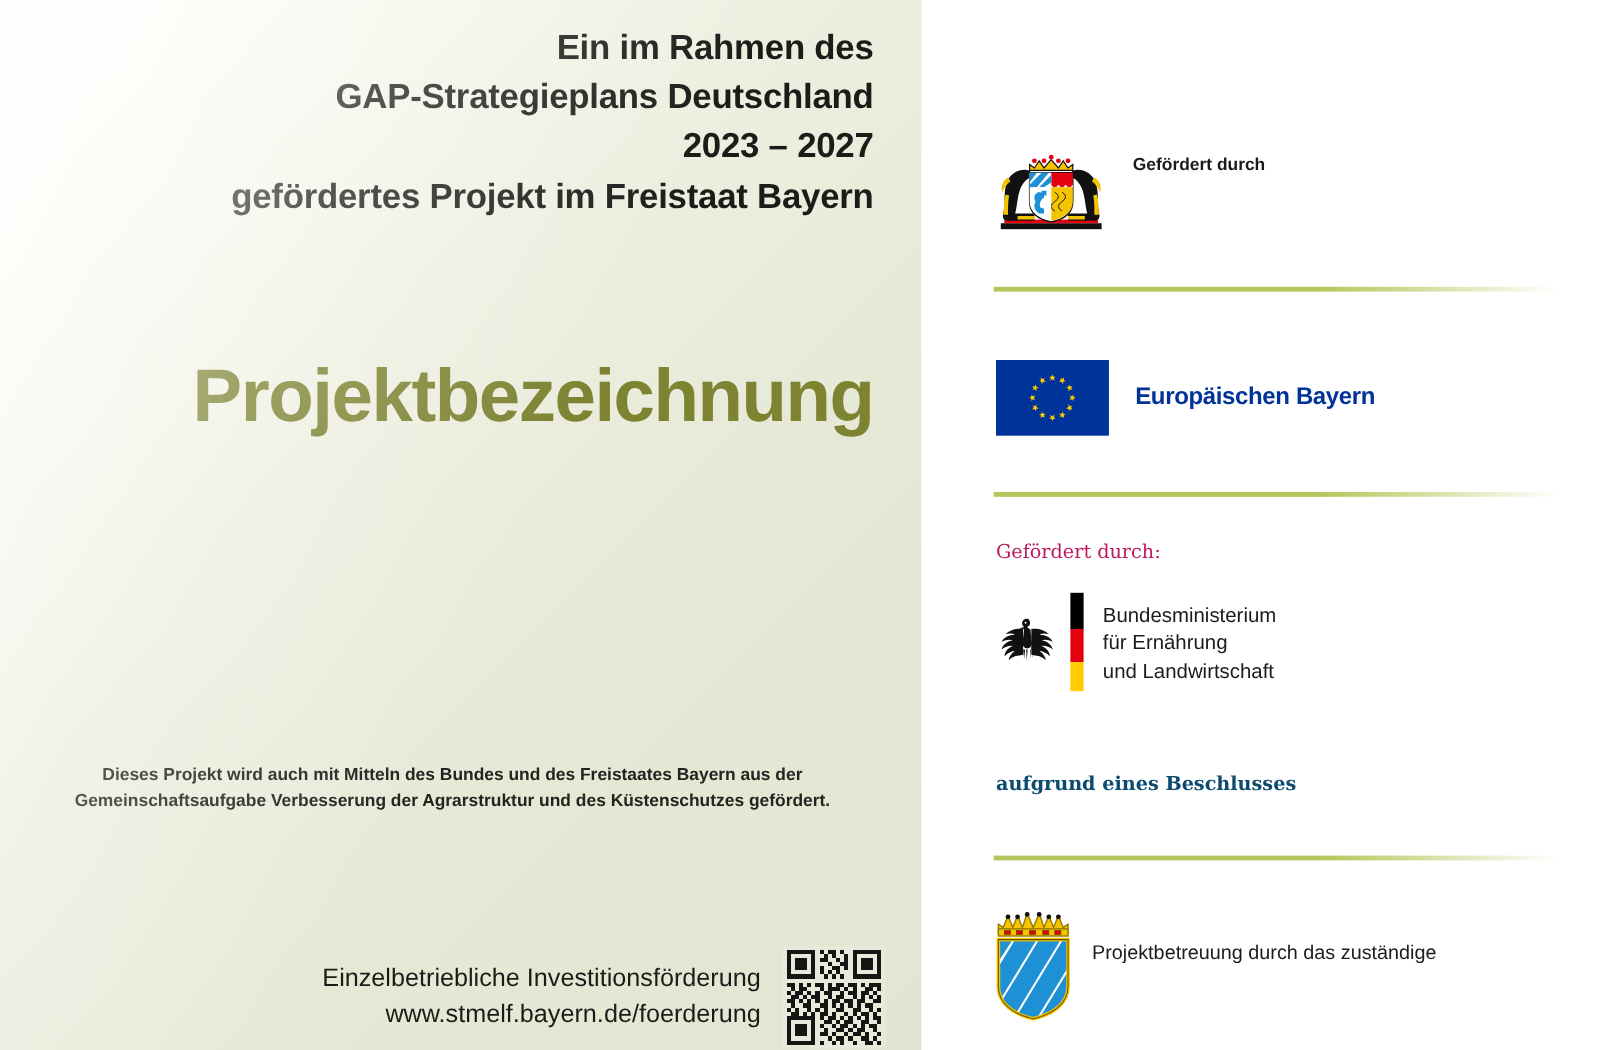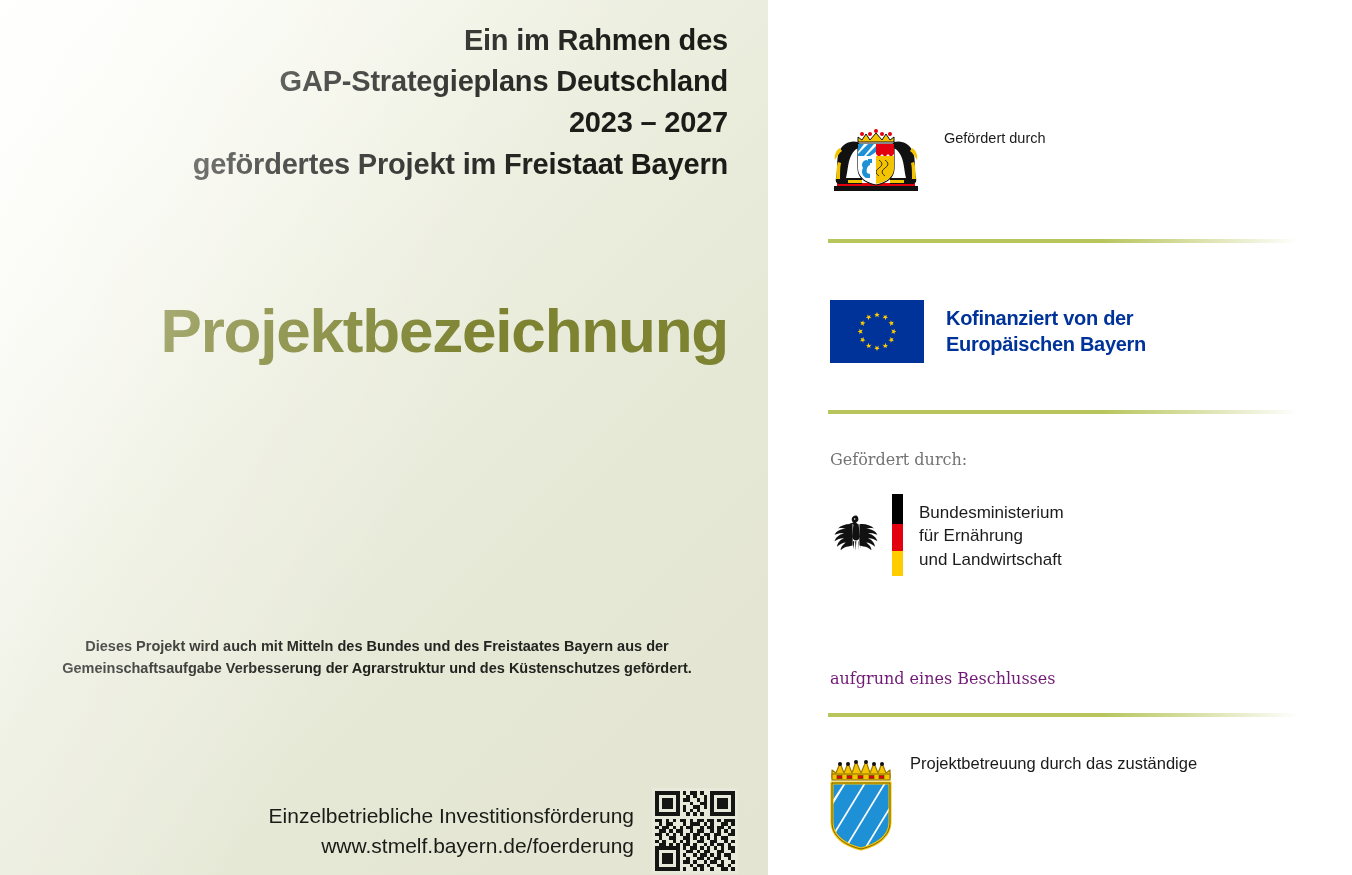--- a/index.html
+++ b/index.html
@@ -124,21 +124,21 @@
   #divider-3 { top: 713px; }
 
   .logo-block { position: absolute; display: flex; }
 
   
   #block-stmelf { left: 60px; top: 128px; align-items: flex-start; gap: 20px; }
   #stmelf-text { padding-top: 2px; }
   #stmelf-eyebrow {
     color: #1b1b1b;
     font-size: 14.5px;
-    font-weight: 400;
+    font-weight: 700;
     margin-bottom: 21px;
   }
   #stmelf-name {
     color: #1f9ad6;
     font-size: 15.5px;
     font-weight: 600;
     line-height: 1.42;
   }
   #stmelf-name span { display: block; white-space: nowrap; }
 
@@ -156,21 +156,21 @@
     font-weight: 700;
     line-height: 1.28;
     letter-spacing: -0.3px;
   }
   #eu-text span { display: block; white-space: nowrap; }
 
   
   #bmel-eyebrow {
     position: absolute;
     left: 62px; top: 450px;
-    color: #737373;
+    color: #be185d;
     font-size: 16px;
     font-family: "DejaVu Serif", serif;
     font-weight: 400;
   }
   #block-bmel { left: 62px; top: 494px; align-items: center; gap: 0; }
   #bmel-eagle { width: 52px; height: 48px; flex: none; margin-top: 4px; }
   #bmel-flagbar {
     width: 11px; height: 82px;
     flex: none;
     margin-left: 10px;
@@ -181,31 +181,30 @@
     color: #1b1b1b;
     font-size: 17px;
     line-height: 1.38;
     font-weight: 400;
     padding-top: 2px;
   }
   #bmel-name span { display: block; white-space: nowrap; }
   #bmel-footnote {
     position: absolute;
     left: 62px; top: 641px;
-    color: #701a75;
+    color: #0c4a6e;
     font-size: 16px;
     font-family: "DejaVu Serif", serif;
     line-height: 1.45;
-    font-weight: 400;
-    margin-top: 26px;
+    font-weight: 700;
   }
   #bmel-footnote span { display: block; white-space: nowrap; }
 
   
-  #block-aelf { left: 58px; top: 752px; align-items: flex-start; gap: 14px; }
+  #block-aelf { left: 58px; top: 752px; align-items: center; gap: 14px; }
   #aelf-shield { width: 70px; height: 100px; flex: none; }
   #aelf-text {
     color: #1b1b1b;
     font-size: 16.5px;
     line-height: 1.45;
     font-weight: 400;
     padding-bottom: 14px;
   }
   #aelf-text span { display: block; white-space: nowrap; }
 </style>
@@ -345,21 +344,20 @@
           <polygon transform="rotate(180) translate(0,-16)" points="0,-2.6 0.8,-0.8 2.6,-0.8 1.2,0.4 1.8,2.4 0,1.2 -1.8,2.4 -1.2,0.4 -2.6,-0.8 -0.8,-0.8"></polygon>
           <polygon transform="rotate(210) translate(0,-16)" points="0,-2.6 0.8,-0.8 2.6,-0.8 1.2,0.4 1.8,2.4 0,1.2 -1.8,2.4 -1.2,0.4 -2.6,-0.8 -0.8,-0.8"></polygon>
           <polygon transform="rotate(240) translate(0,-16)" points="0,-2.6 0.8,-0.8 2.6,-0.8 1.2,0.4 1.8,2.4 0,1.2 -1.8,2.4 -1.2,0.4 -2.6,-0.8 -0.8,-0.8"></polygon>
           <polygon transform="rotate(270) translate(0,-16)" points="0,-2.6 0.8,-0.8 2.6,-0.8 1.2,0.4 1.8,2.4 0,1.2 -1.8,2.4 -1.2,0.4 -2.6,-0.8 -0.8,-0.8"></polygon>
           <polygon transform="rotate(300) translate(0,-16)" points="0,-2.6 0.8,-0.8 2.6,-0.8 1.2,0.4 1.8,2.4 0,1.2 -1.8,2.4 -1.2,0.4 -2.6,-0.8 -0.8,-0.8"></polygon>
           <polygon transform="rotate(330) translate(0,-16)" points="0,-2.6 0.8,-0.8 2.6,-0.8 1.2,0.4 1.8,2.4 0,1.2 -1.8,2.4 -1.2,0.4 -2.6,-0.8 -0.8,-0.8"></polygon>
         </g>
       </g>
     </svg>
     <div id="eu-text">
-      <span>Kofinanziert von der</span>
       <span>Europäischen Bayern</span>
     </div>
   </div>
 
   <div class="divider" id="divider-2"></div>
 
   <div id="bmel-eyebrow">Gefördert durch:</div>
 
   <div id="block-bmel" class="logo-block">
     <svg id="bmel-eagle" viewBox="0 0 60 56">

